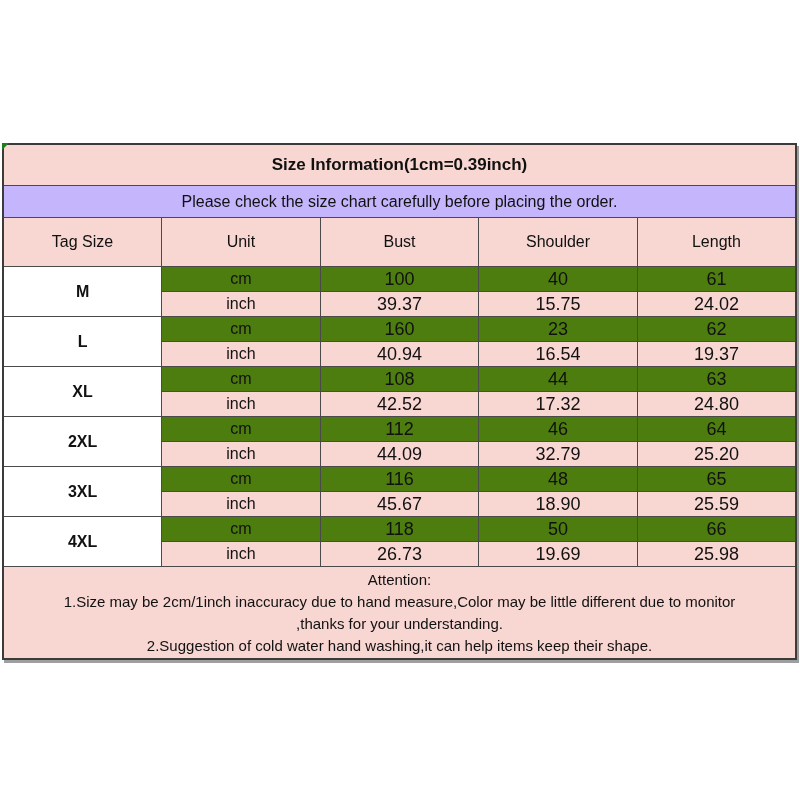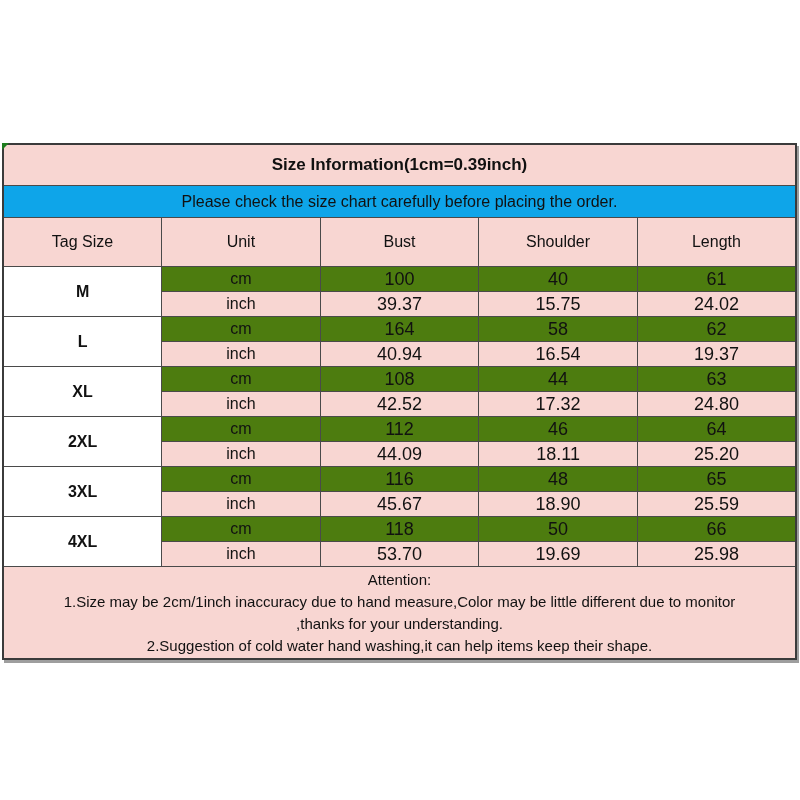--- a/index.html
+++ b/index.html
@@ -50,21 +50,21 @@
     white-space: nowrap;
   }
   .title-row td {
     height: 40px;
     background: #f8d6d2;
     font-weight: bold;
     font-size: 17px;
   }
   .subtitle-row td {
     height: 31px;
-    background: #0ea5e9;
+    background: #c4b5fd;
     font-size: 16px;
   }
   .header-row td {
     height: 48px;
     background: #f8d6d2;
     font-weight: normal;
     font-size: 16px;
   }
   .data-row td {
     height: 24px;
@@ -131,22 +131,22 @@
           </tr>
           <tr class="data-row inch-row">
             <td class="unit-cell">inch</td>
             <td class="value-cell">39.37</td>
             <td class="value-cell">15.75</td>
             <td class="value-cell">24.02</td>
           </tr>
           <tr class="data-row cm-row">
             <td class="tag-cell" rowspan="2">L</td>
             <td class="unit-cell">cm</td>
-            <td class="value-cell">164</td>
-            <td class="value-cell">58</td>
+            <td class="value-cell">160</td>
+            <td class="value-cell">23</td>
             <td class="value-cell">62</td>
           </tr>
           <tr class="data-row inch-row">
             <td class="unit-cell">inch</td>
             <td class="value-cell">40.94</td>
             <td class="value-cell">16.54</td>
             <td class="value-cell">19.37</td>
           </tr>
           <tr class="data-row cm-row">
             <td class="tag-cell" rowspan="2">XL</td>
@@ -164,21 +164,21 @@
           <tr class="data-row cm-row">
             <td class="tag-cell" rowspan="2">2XL</td>
             <td class="unit-cell">cm</td>
             <td class="value-cell">112</td>
             <td class="value-cell">46</td>
             <td class="value-cell">64</td>
           </tr>
           <tr class="data-row inch-row">
             <td class="unit-cell">inch</td>
             <td class="value-cell">44.09</td>
-            <td class="value-cell">18.11</td>
+            <td class="value-cell">32.79</td>
             <td class="value-cell">25.20</td>
           </tr>
           <tr class="data-row cm-row">
             <td class="tag-cell" rowspan="2">3XL</td>
             <td class="unit-cell">cm</td>
             <td class="value-cell">116</td>
             <td class="value-cell">48</td>
             <td class="value-cell">65</td>
           </tr>
           <tr class="data-row inch-row">
@@ -189,21 +189,21 @@
           </tr>
           <tr class="data-row cm-row">
             <td class="tag-cell" rowspan="2">4XL</td>
             <td class="unit-cell">cm</td>
             <td class="value-cell">118</td>
             <td class="value-cell">50</td>
             <td class="value-cell">66</td>
           </tr>
           <tr class="data-row inch-row">
             <td class="unit-cell">inch</td>
-            <td class="value-cell">53.70</td>
+            <td class="value-cell">26.73</td>
             <td class="value-cell">19.69</td>
             <td class="value-cell">25.98</td>
           </tr>
         </tbody>
       <tbody>
         <tr class="attention-row">
           <td colspan="5">
             <div class="att-line">Attention:</div>
             <div class="att-line">1.Size may be 2cm/1inch inaccuracy due to hand measure,Color may be little different due to monitor</div>
             <div class="att-line">,thanks for your understanding.</div>

